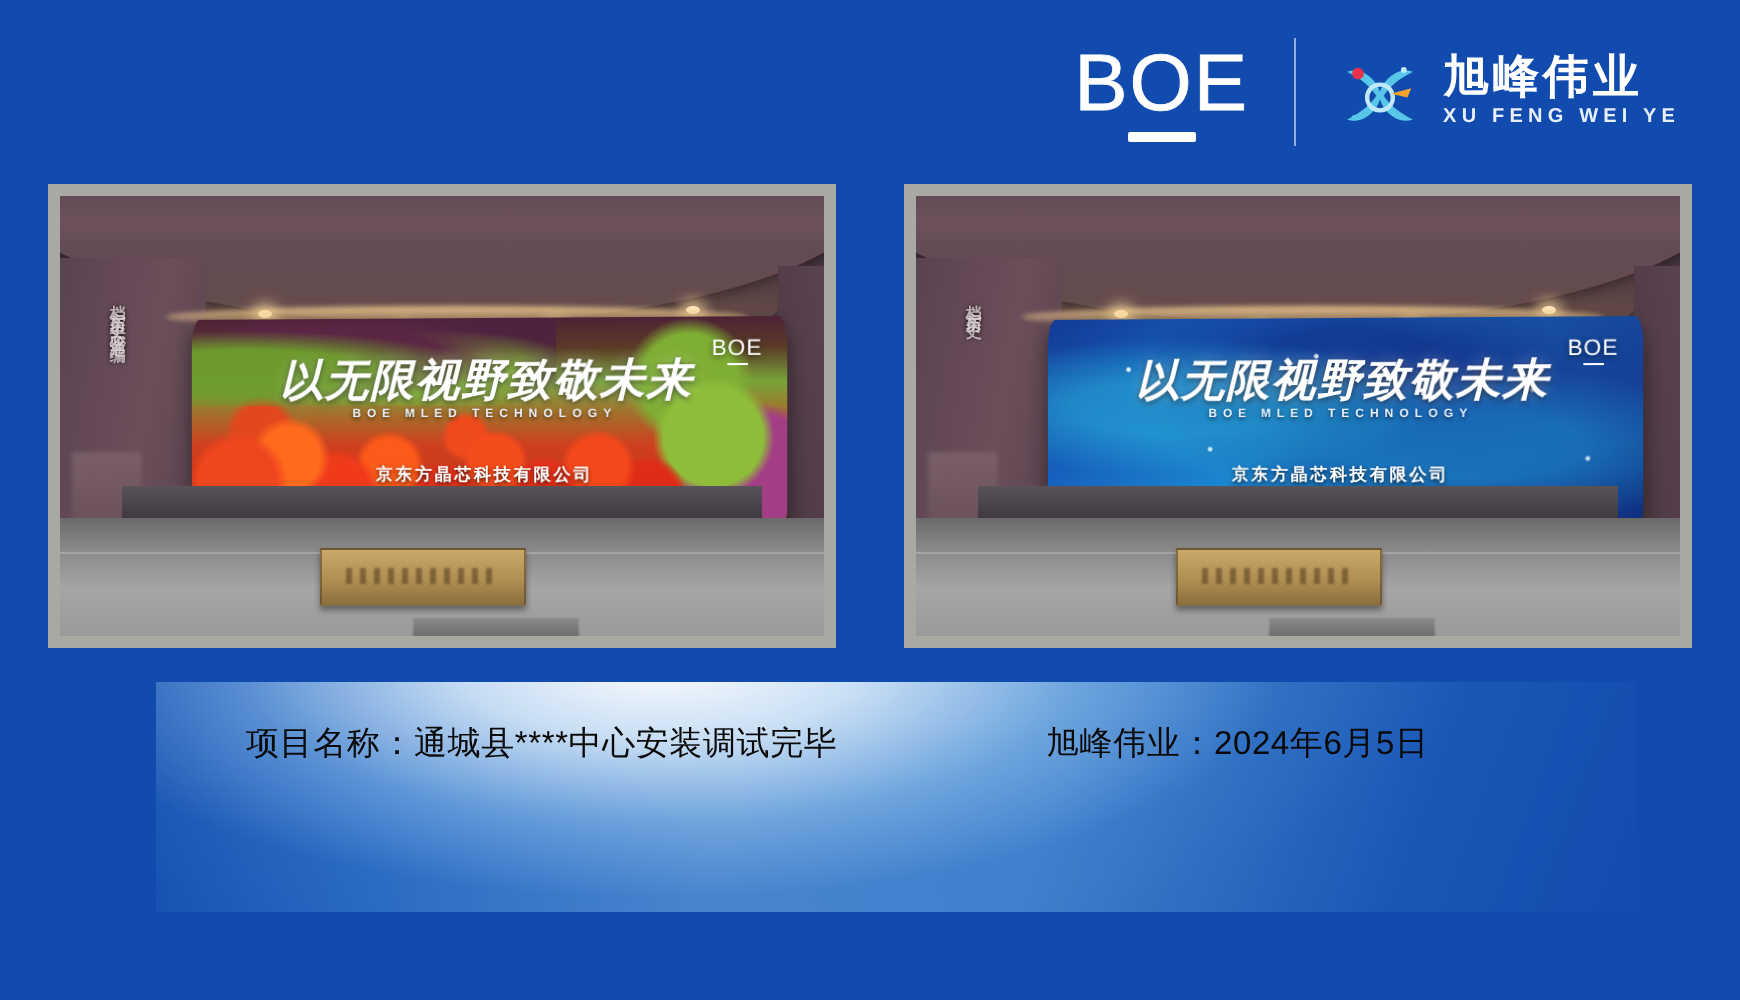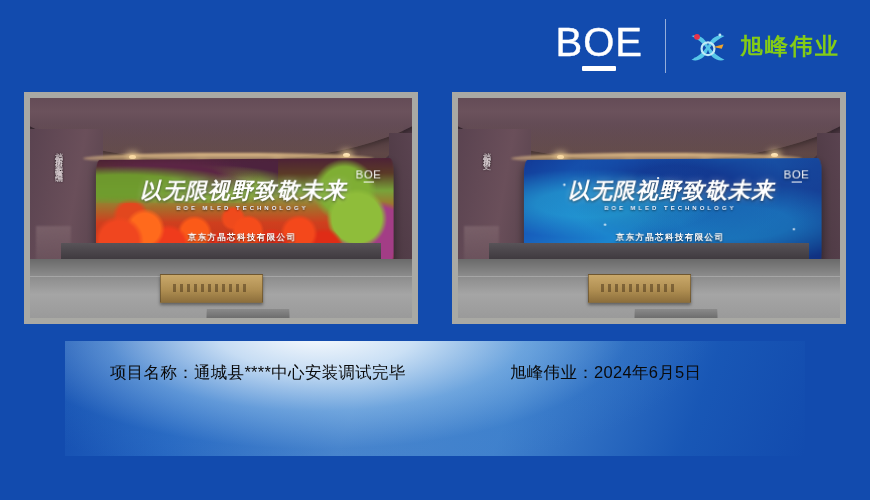--- a/index.html
+++ b/index.html
@@ -36,21 +36,21 @@
 
   .divider-v {
     width:1px; height:54px; background:rgba(255,255,255,.55);
     margin:0 20px 0 22px;
   }
 
   .partner { display:flex; align-items:center; gap:10px; }
   .partner-mark { width:44px; height:44px; flex:0 0 44px; }
   .partner-names { display:flex; flex-direction:column; justify-content:center; }
   .partner-cn {
-    color:#84cc16; font-size:23px; font-weight:700; letter-spacing:2px;
+    color:#ffffff; font-size:23px; font-weight:700; letter-spacing:2px;
     line-height:1.08; white-space:nowrap;
   }
   .partner-en {
     color:#e7eefb; font-size:10px; font-weight:700; letter-spacing:2.6px;
     line-height:1.5; white-space:nowrap;
   }
 
   
   .photos {
     position:absolute; top:92px; left:24px;
@@ -254,21 +254,21 @@
   }
   .floor-tile {
     position:absolute; bottom:0; left:46%; width:22%; height:16%;
     background:linear-gradient(180deg,rgba(130,130,130,.7),rgba(105,105,105,.9));
     border-left:1px solid rgba(255,255,255,.15);
     border-right:1px solid rgba(255,255,255,.15);
   }
 
   
   .info-panel {
-    position:absolute; left:65px; top:341px; width:740px; height:115px;
+    position:absolute; left:78px; top:341px; width:740px; height:115px;
     background:
       radial-gradient(ellipse 62% 150% at 34% -8%, rgba(255,255,255,.98) 0%, rgba(225,240,252,.85) 22%, rgba(150,198,238,.5) 46%, rgba(60,130,205,.18) 68%, rgba(18,75,174,0) 86%),
       linear-gradient(110deg, rgba(18,75,174,1) 0%, rgba(40,105,195,.9) 18%, rgba(120,180,230,.55) 40%, rgba(95,165,225,.6) 60%, rgba(25,88,182,.92) 84%, rgba(18,75,174,1) 100%);
   }
   .info-grid {
     position:absolute; left:45px; top:22px;
     display:grid;
     grid-template-columns:400px auto;
     row-gap:12px;
   }
@@ -298,20 +298,21 @@
           <path d="M6 13 C14 10, 22 17, 24 24 C26 17, 34 10, 42 13 C36 16, 30 20, 26 26 C30 32, 36 36, 42 39 C34 42, 26 35, 24 28 C22 35, 14 42, 6 39 C12 36, 18 32, 22 26 C18 20, 12 16, 6 13 Z" fill="#57C6E8"></path>
           <path d="M24 20 C29 20, 31 24, 31 27 C31 31, 28 34, 24 34 C20 34, 17 31, 17 27 C17 24, 19 20, 24 20 Z" fill="none" stroke="#BFE9F6" stroke-width="2.4"></path>
           <path d="M30 25 L41 22 L39 27 Z" fill="#F2A42B"></path>
           <circle cx="12" cy="14" r="3.2" fill="#E8324A"></circle>
           <circle cx="37" cy="12" r="1.6" fill="#BFE9F6"></circle>
           <circle cx="10" cy="38" r="1.5" fill="#57C6E8"></circle>
         </svg>
       </span>
       <span class="partner-names">
         <span class="partner-cn">旭峰伟业</span>
+        <span class="partner-en">XU FENG WEI YE</span>
       </span>
     </div>
 
   </div>
 </div>
 
 <div class="photos">
 
   <div class="photo-frame">
     <div class="photo">

